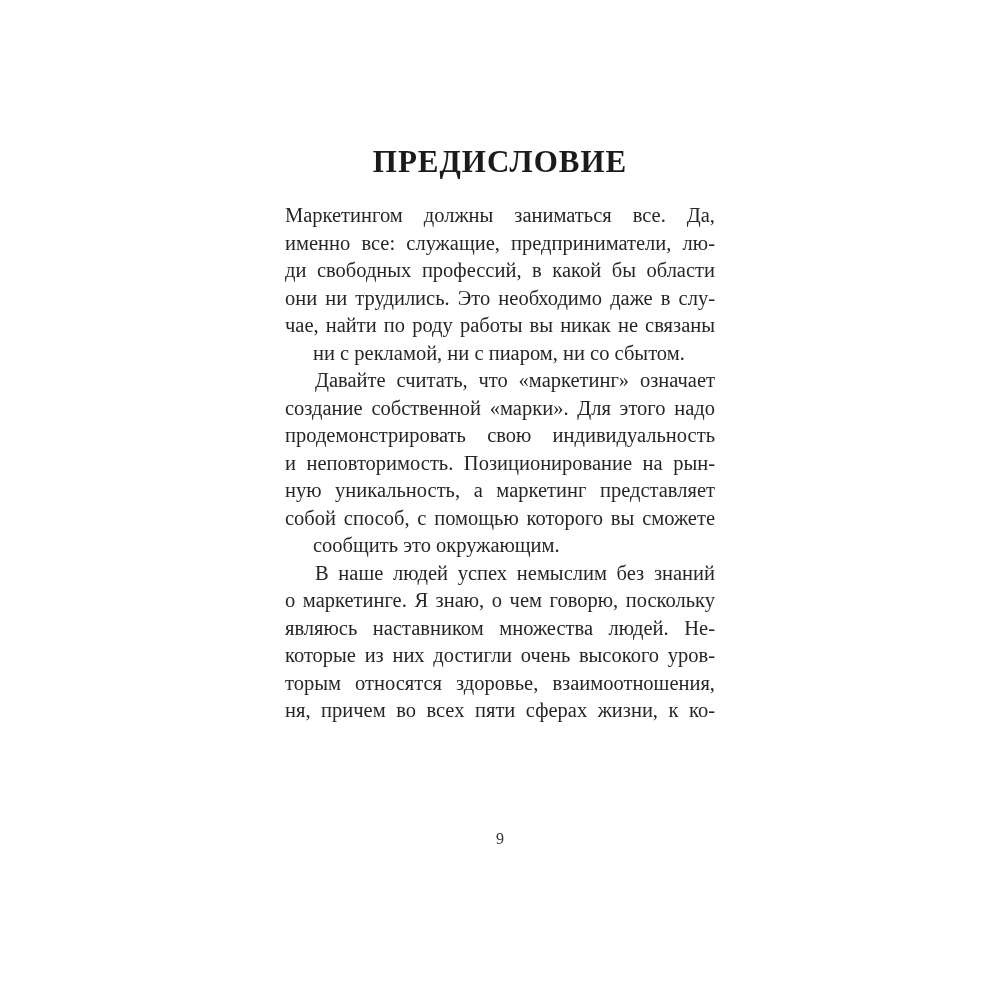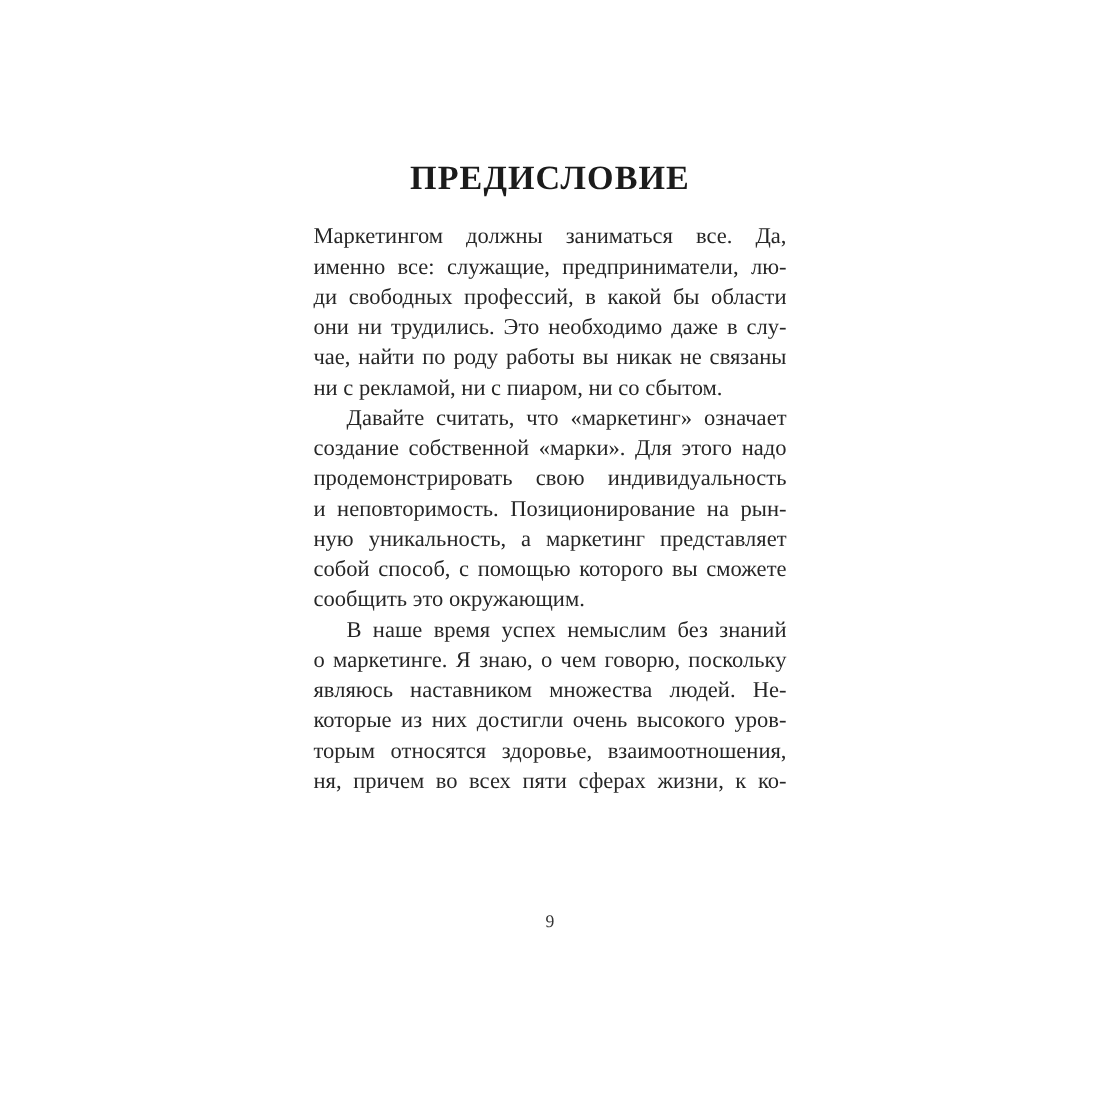--- a/index.html
+++ b/index.html
@@ -41,20 +41,21 @@
     margin: 0;
     padding: 0;
   }
   .line {
     text-align: justify;
     text-align-last: justify;
     white-space: normal;
   }
   .line.last {
     text-align-last: left;
+    margin-left: 28px;
   }
   .line.indent {
     text-indent: 30px;
   }
   .page-number {
     position: absolute;
     top: 830px;
     left: 0;
     width: 1000px;
     text-align: center;
@@ -85,21 +86,21 @@
       <div class="line indent">Давайте считать, что «маркетинг» означает</div>
       <div class="line">создание собственной «марки». Для этого надо</div>
       <div class="line">продемонстрировать свою индивидуальность</div>
       <div class="line">и неповторимость. Позиционирование на рын-</div>
       <div class="line">ную уникальность, а маркетинг представляет</div>
       <div class="line">собой способ, с помощью которого вы сможете</div>
       <div class="line last">сообщить это окружающим.</div>
     </div>
 
     <div class="para">
-      <div class="line indent">В наше время успех немыслим без знаний</div>
+      <div class="line indent">В наше людей успех немыслим без знаний</div>
       <div class="line">о маркетинге. Я знаю, о чем говорю, поскольку</div>
       <div class="line">являюсь наставником множества людей. Не-</div>
       <div class="line">которые из них достигли очень высокого уров-</div>
       <div class="line">торым относятся здоровье, взаимоотношения,</div>
       <div class="line">ня, причем во всех пяти сферах жизни, к ко-</div>
     </div>
 
   </div>
 
   <div class="page-number">9</div>

